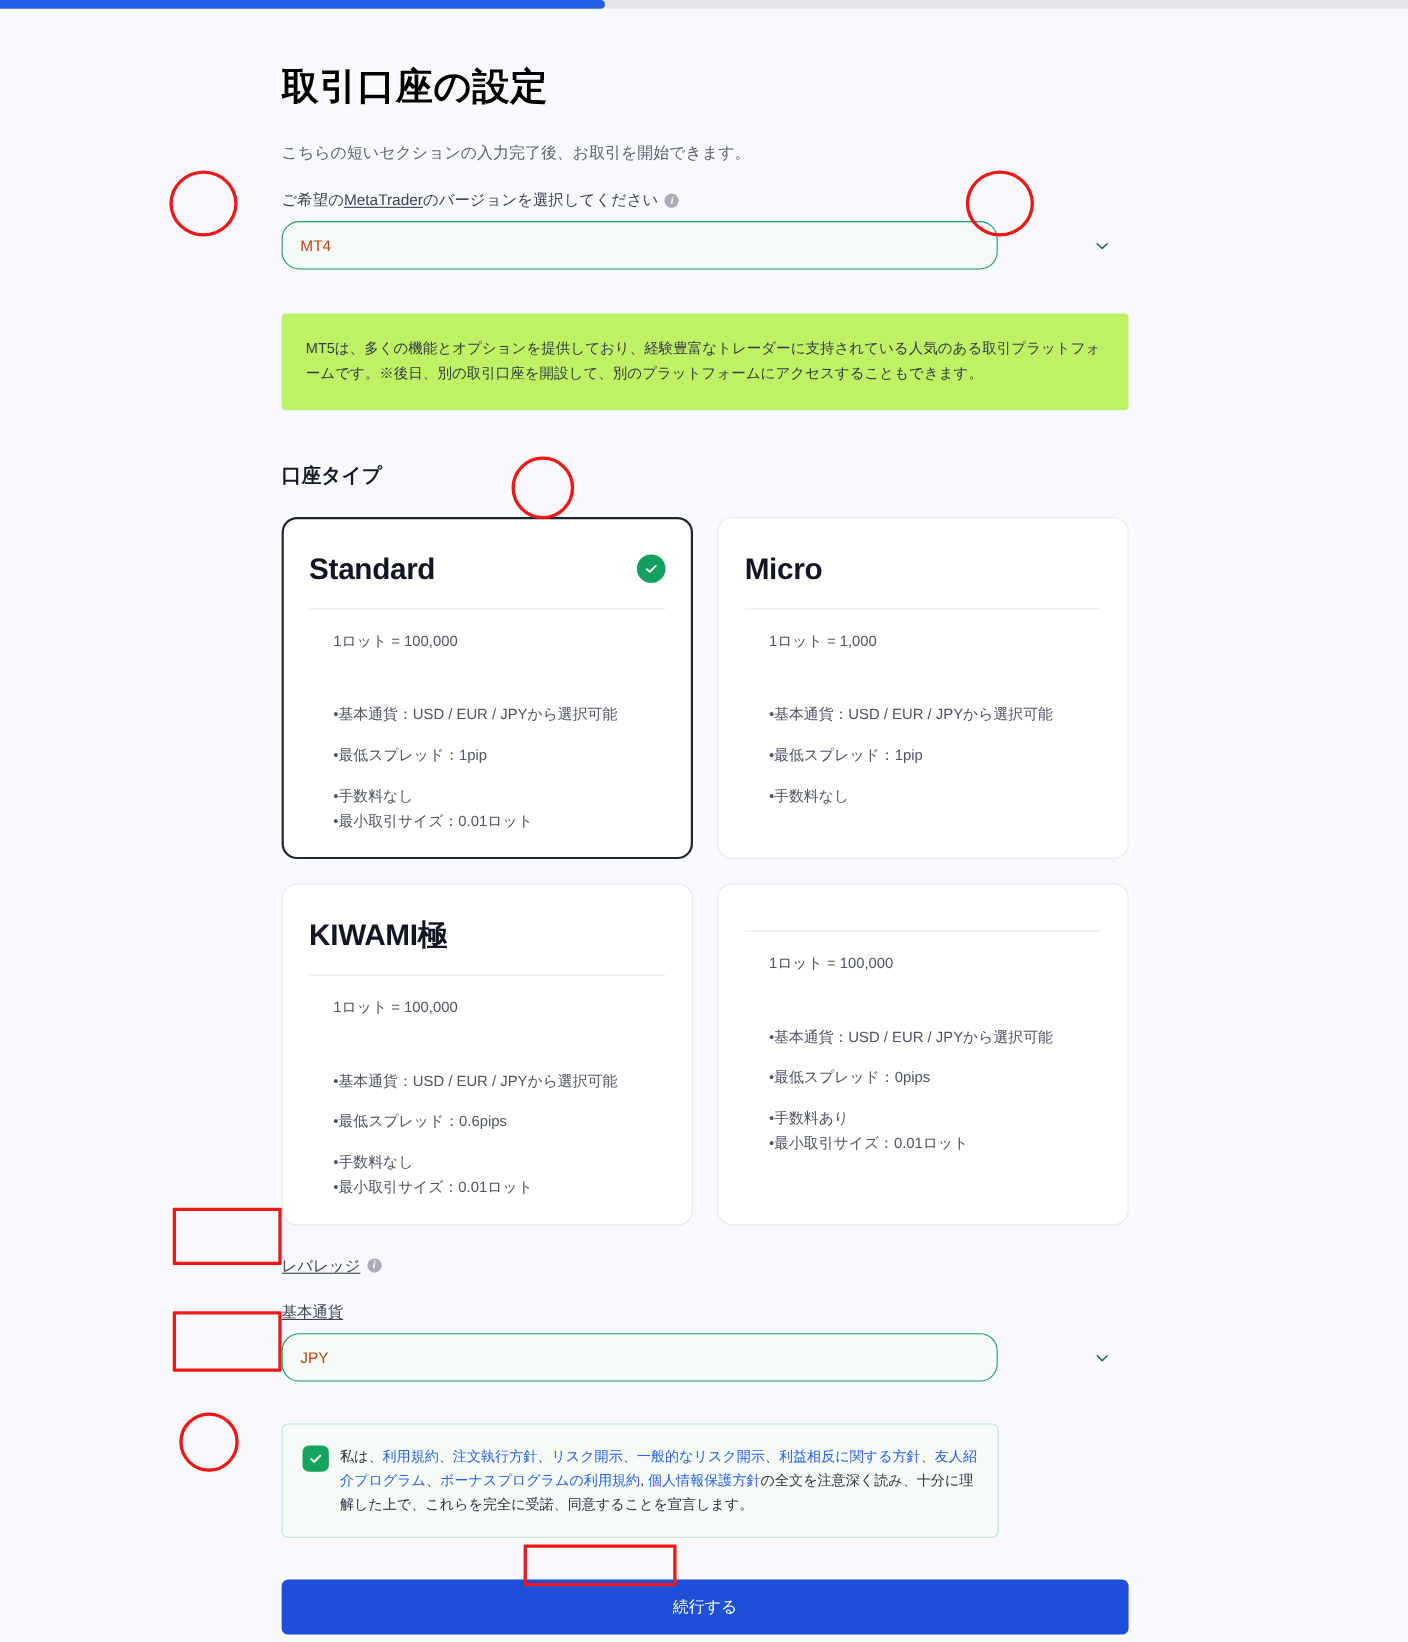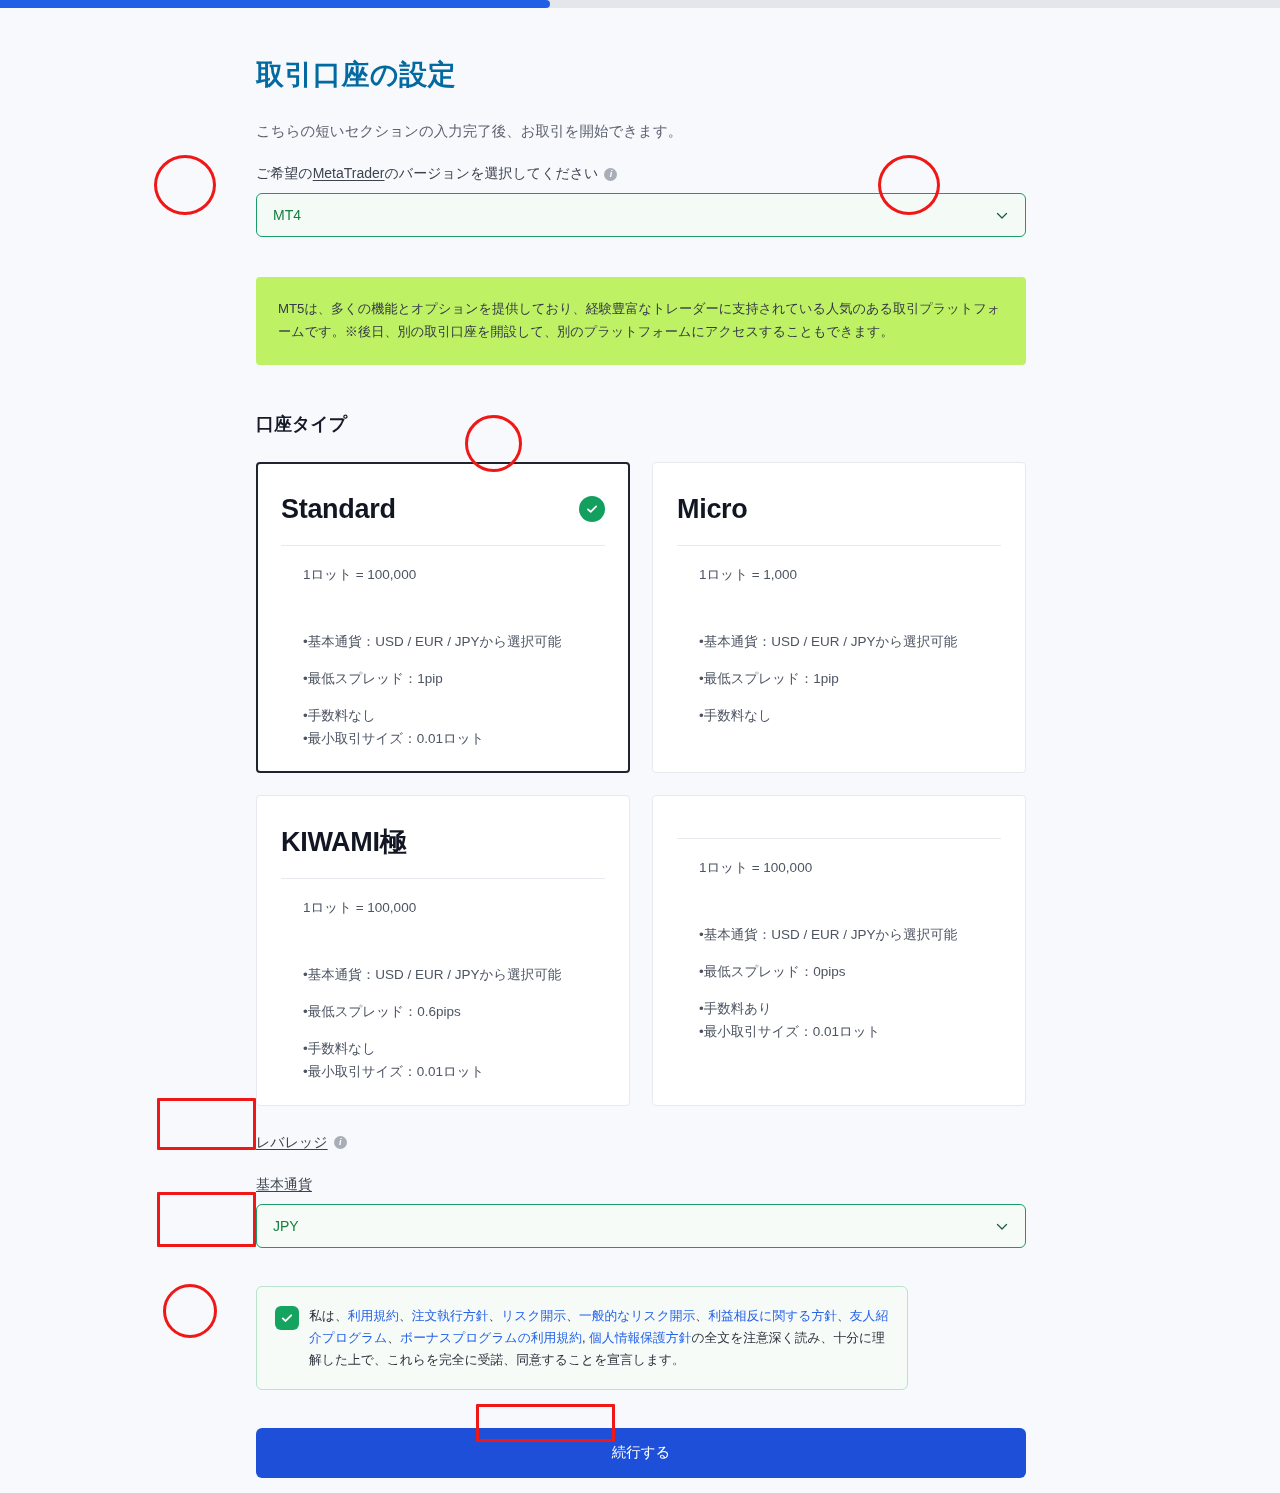--- a/index.html
+++ b/index.html
@@ -34,25 +34,25 @@
     top: 8px; left: 0;
     width: 1280px;
   }
   .container {
     width: 770px;
     margin: 0 auto;
     padding-left: 1px;
   }
 
   h1.title {
-    font-size: 28px;
+    font-size: 34px;
     font-weight: bold;
     letter-spacing: .5px;
     margin: 48px 0 0 0;
-    color: #0369a1;
+    color: #000000;
   }
   .subtitle {
     font-size: 14.5px;
     color: #5d6270;
     margin: 28px 0 0 0;
   }
   .field-label {
     font-size: 14px;
     color: #3d434f;
     margin: 24px 0 0 0;
@@ -72,30 +72,30 @@
     line-height: 13px;
     text-align: center;
     font-style: italic;
     font-weight: bold;
     flex: none;
   }
 
   
   .select-wrap { position: relative; margin-top: 10px; }
   .select-box {
-    width: 770px;
+    width: 651px;
     height: 44px;
     border: 1px solid #1a9c68;
-    border-radius: 6px;
+    border-radius: 16px;
     background: #f4fbf7;
     display: flex;
     align-items: center;
     padding: 0 16px;
     font-size: 14px;
-    color: #15803d;
+    color: #c2410c;
   }
   .select-box.plain { background: #f6fbf8; }
   .chev {
     position: absolute;
     right: 18px;
     top: 50%;
     transform: translateY(-50%);
     width: 11px; height: 11px;
   }
   .chev svg { display: block; }
@@ -122,21 +122,21 @@
   .cards {
     margin-top: 26px;
     display: grid;
     grid-template-columns: 374px 374px;
     gap: 22px;
     width: 770px;
   }
   .card {
     background: #fff;
     border: 1px solid #e6e9ee;
-    border-radius: 4px;
+    border-radius: 14px;
     padding: 26px 24px 22px 24px;
     position: relative;
   }
   .card.selected {
     border: 2px solid #20242e;
     padding: 25px 23px 21px 23px;
   }
   .card-head {
     display: flex;
     align-items: center;

